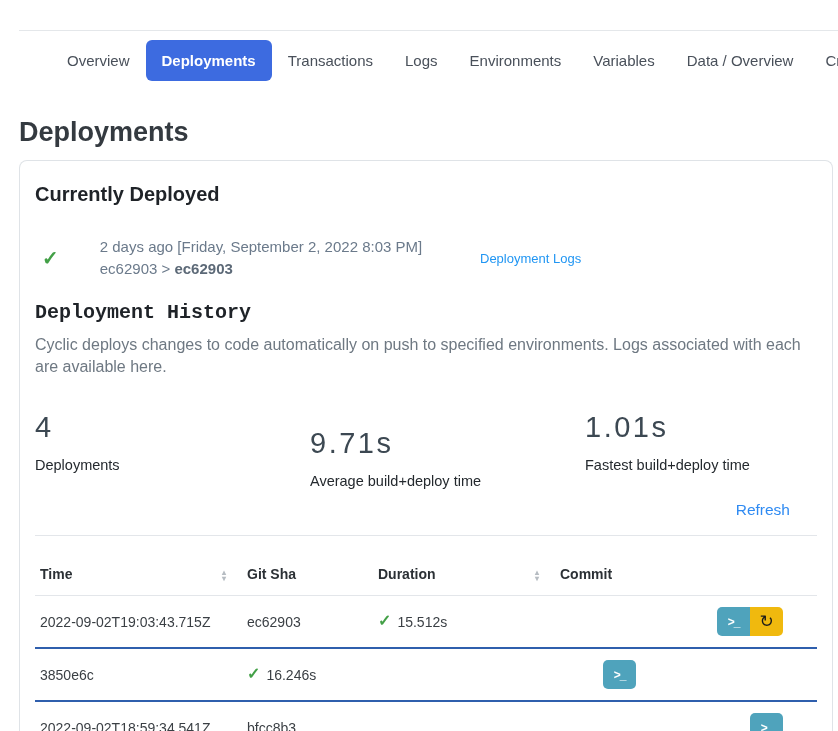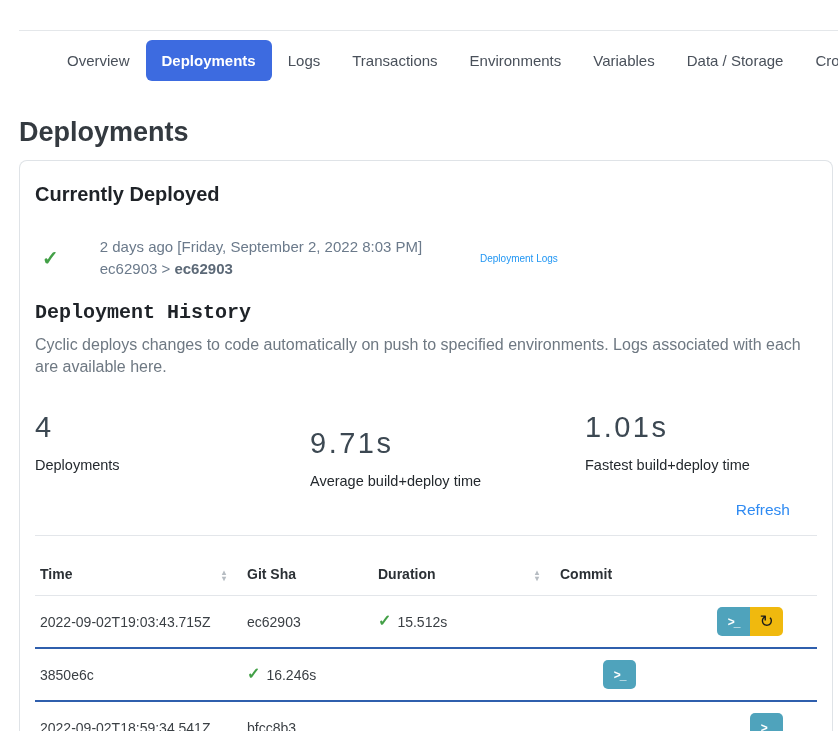--- a/index.html
+++ b/index.html
@@ -21,21 +21,21 @@
     border:1px solid #dfe3e7; border-bottom:none; border-radius:8px 8px 0 0;
     padding:22px 15px 0 15px; }
 
   .section-heading { font-size:20px; font-weight:bold; color:#1f2328; }
 
   .deployed-row { margin-top:30px; display:flex; align-items:center; position:relative; }
   .check { color:#43a047; font-size:20px; font-weight:bold; margin-left:7px; }
   .deploy-meta { margin-left:41px; font-size:15px; color:#6b7a8b; line-height:22px; }
   .deploy-meta b { color:#5c6977; }
   .logs-link { position:absolute; left:445px; top:50%; transform:translateY(-50%);
-    color:#2196f3; font-size:10px; text-decoration:none; cursor:pointer; }
+    color:#2196f3; font-size:13px; text-decoration:none; cursor:pointer; }
 
   .history-heading { margin-top:21px;font-family:Liberation Mono, monospace; }
   .history-desc { margin-top:10px; width:778px; font-size:16px; line-height:22px; color:#6e7882; }
 
   .stats { margin-top:32px; display:flex; }
   .stat { }
   .stat:nth-child(1){ width:275px; }
   .stat:nth-child(2){ width:275px;margin-top:16px; }
   .stat-value { font-size:29px; letter-spacing:2.5px; color:#3c4852; line-height:34px; }
   .stat-label { margin-top:13px; font-size:14.5px; color:#24292e; }
@@ -71,25 +71,25 @@
 </style>
 </head>
 <body>
 
 <div class="topbar"></div>
 <div class="topbar-rule"></div>
 
 <nav class="nav">
   <div class="nav-item">Overview</div>
   <div class="nav-item active">Deployments</div>
+  <div class="nav-item">Transactions</div>
   <div class="nav-item">Logs</div>
-  <div class="nav-item">Transactions</div>
   <div class="nav-item">Environments</div>
   <div class="nav-item">Variables</div>
-  <div class="nav-item">Data / Storage</div>
+  <div class="nav-item">Data / Overview</div>
   <div class="nav-item">Crons</div>
 </nav>
 
 <h1 class="page-title">Deployments</h1>
 
 <div class="card">
 
   <div class="section-heading">Currently Deployed</div>
 
   <div class="deployed-row">

